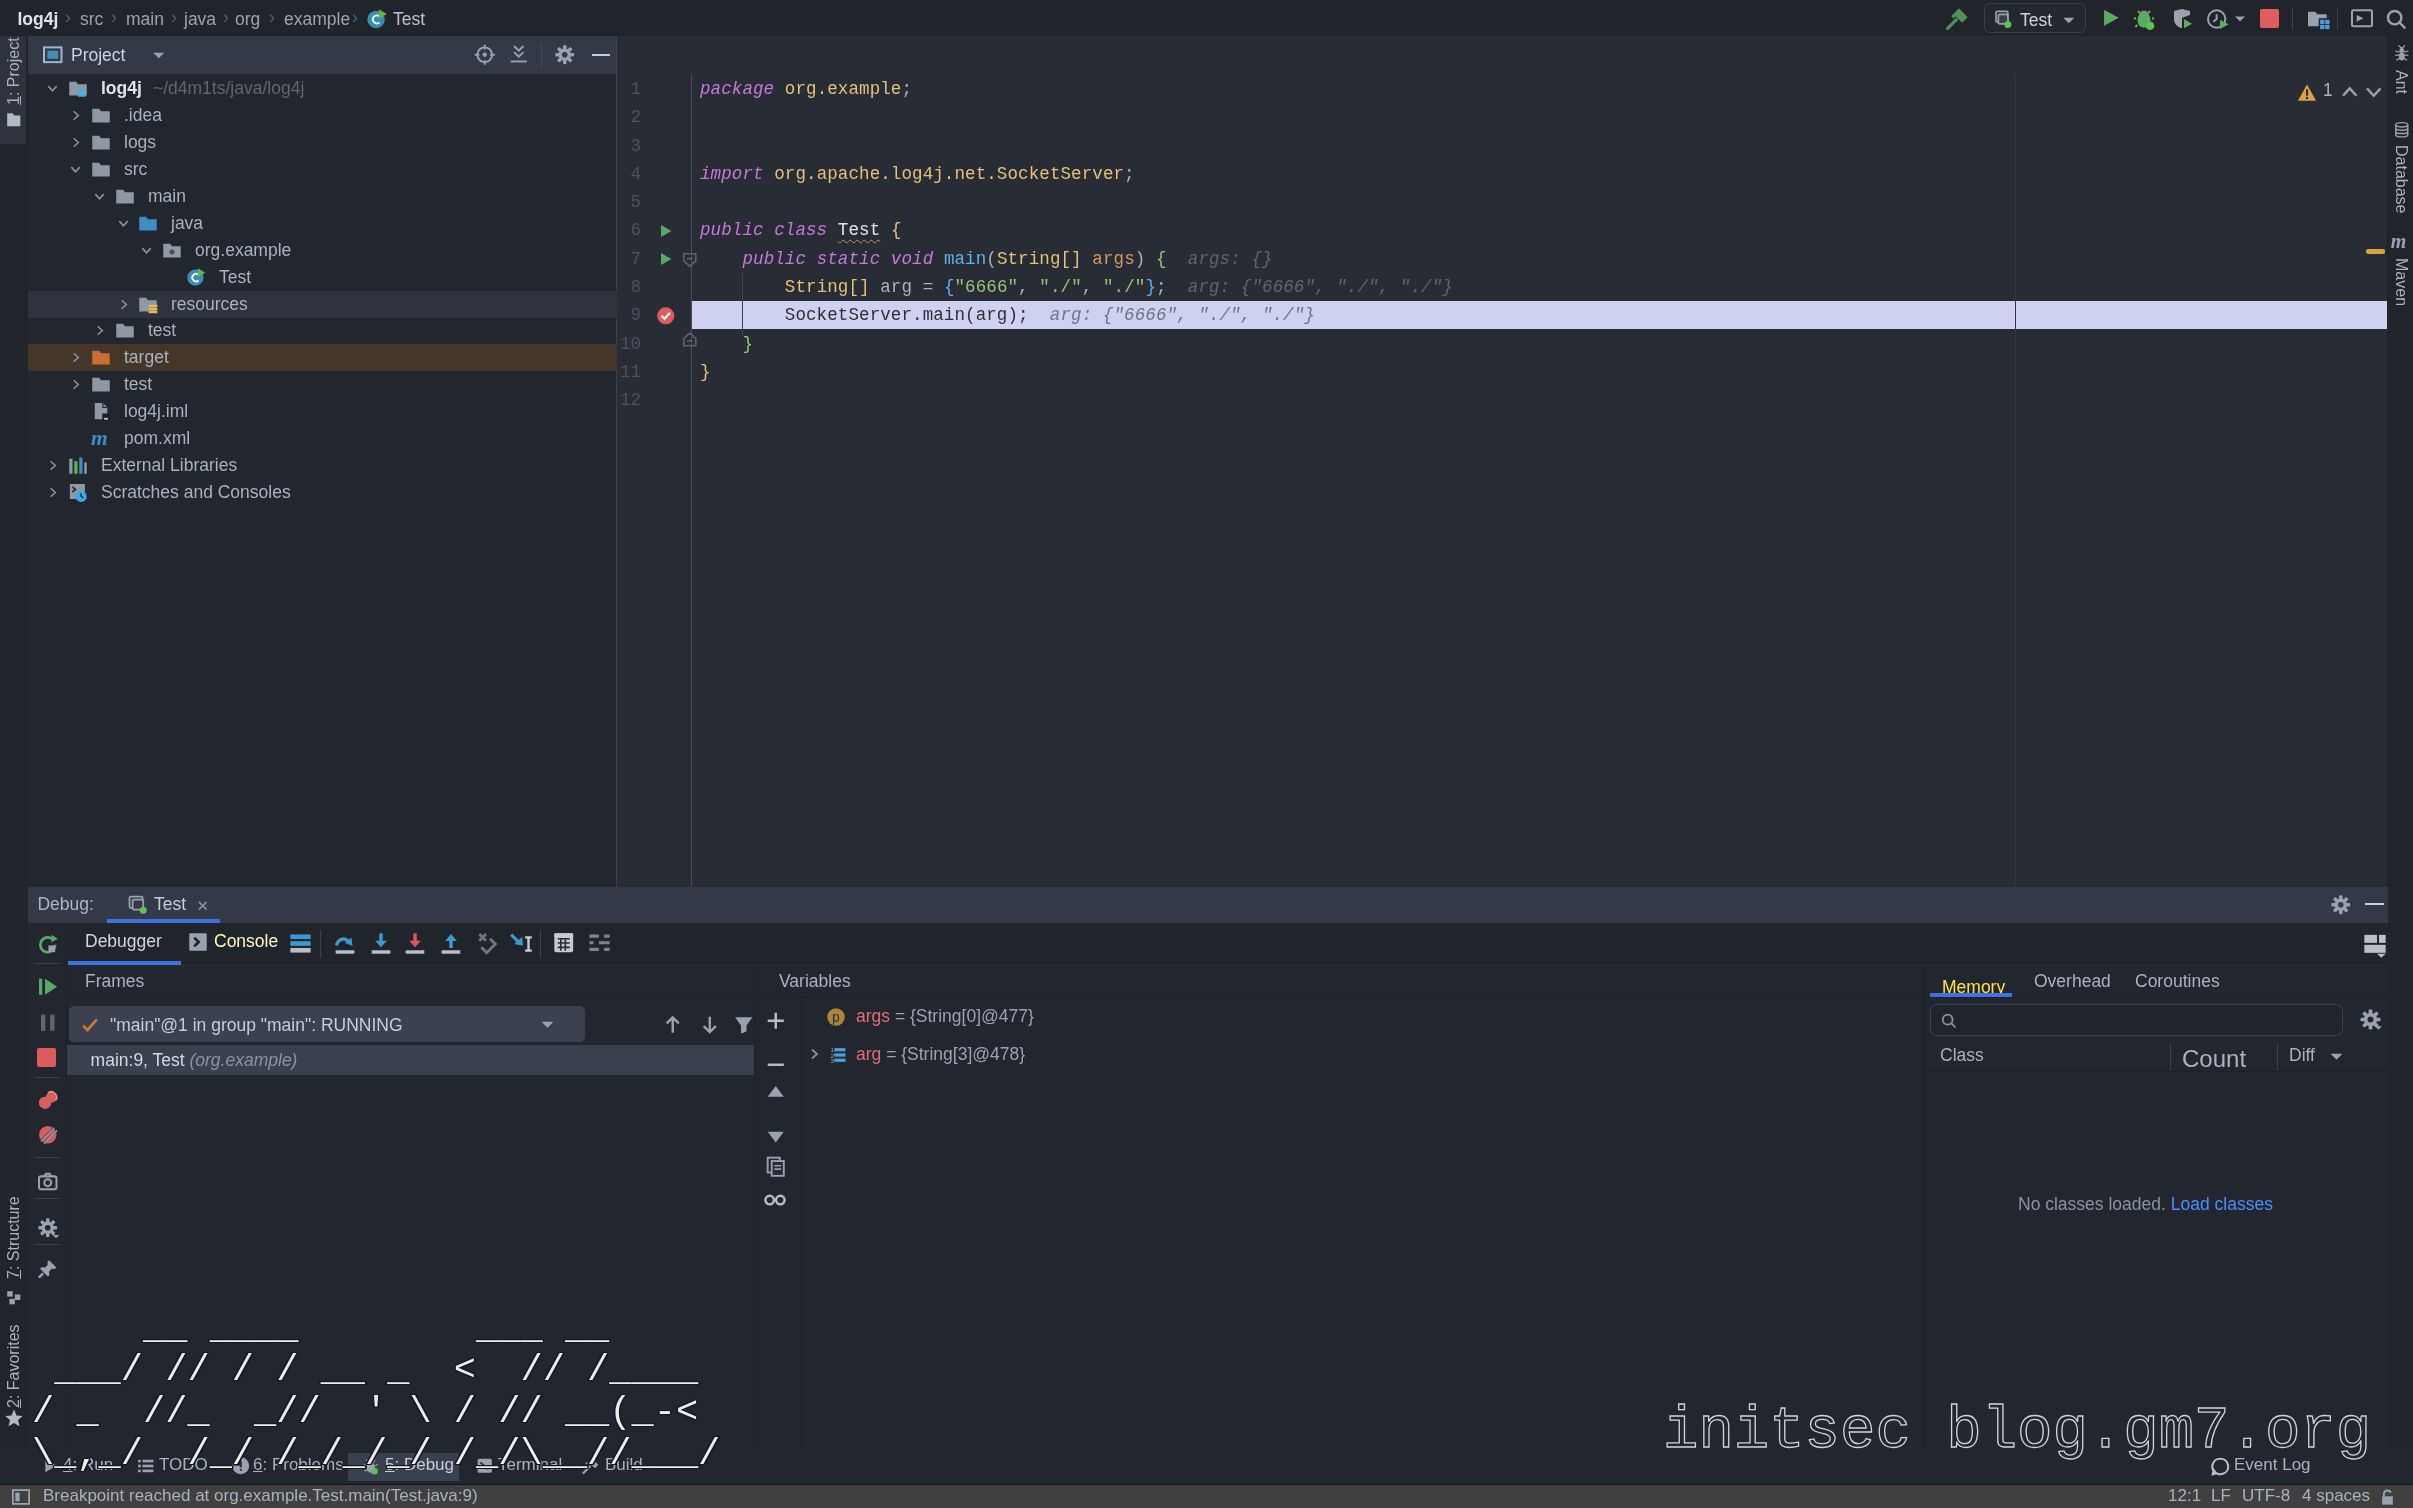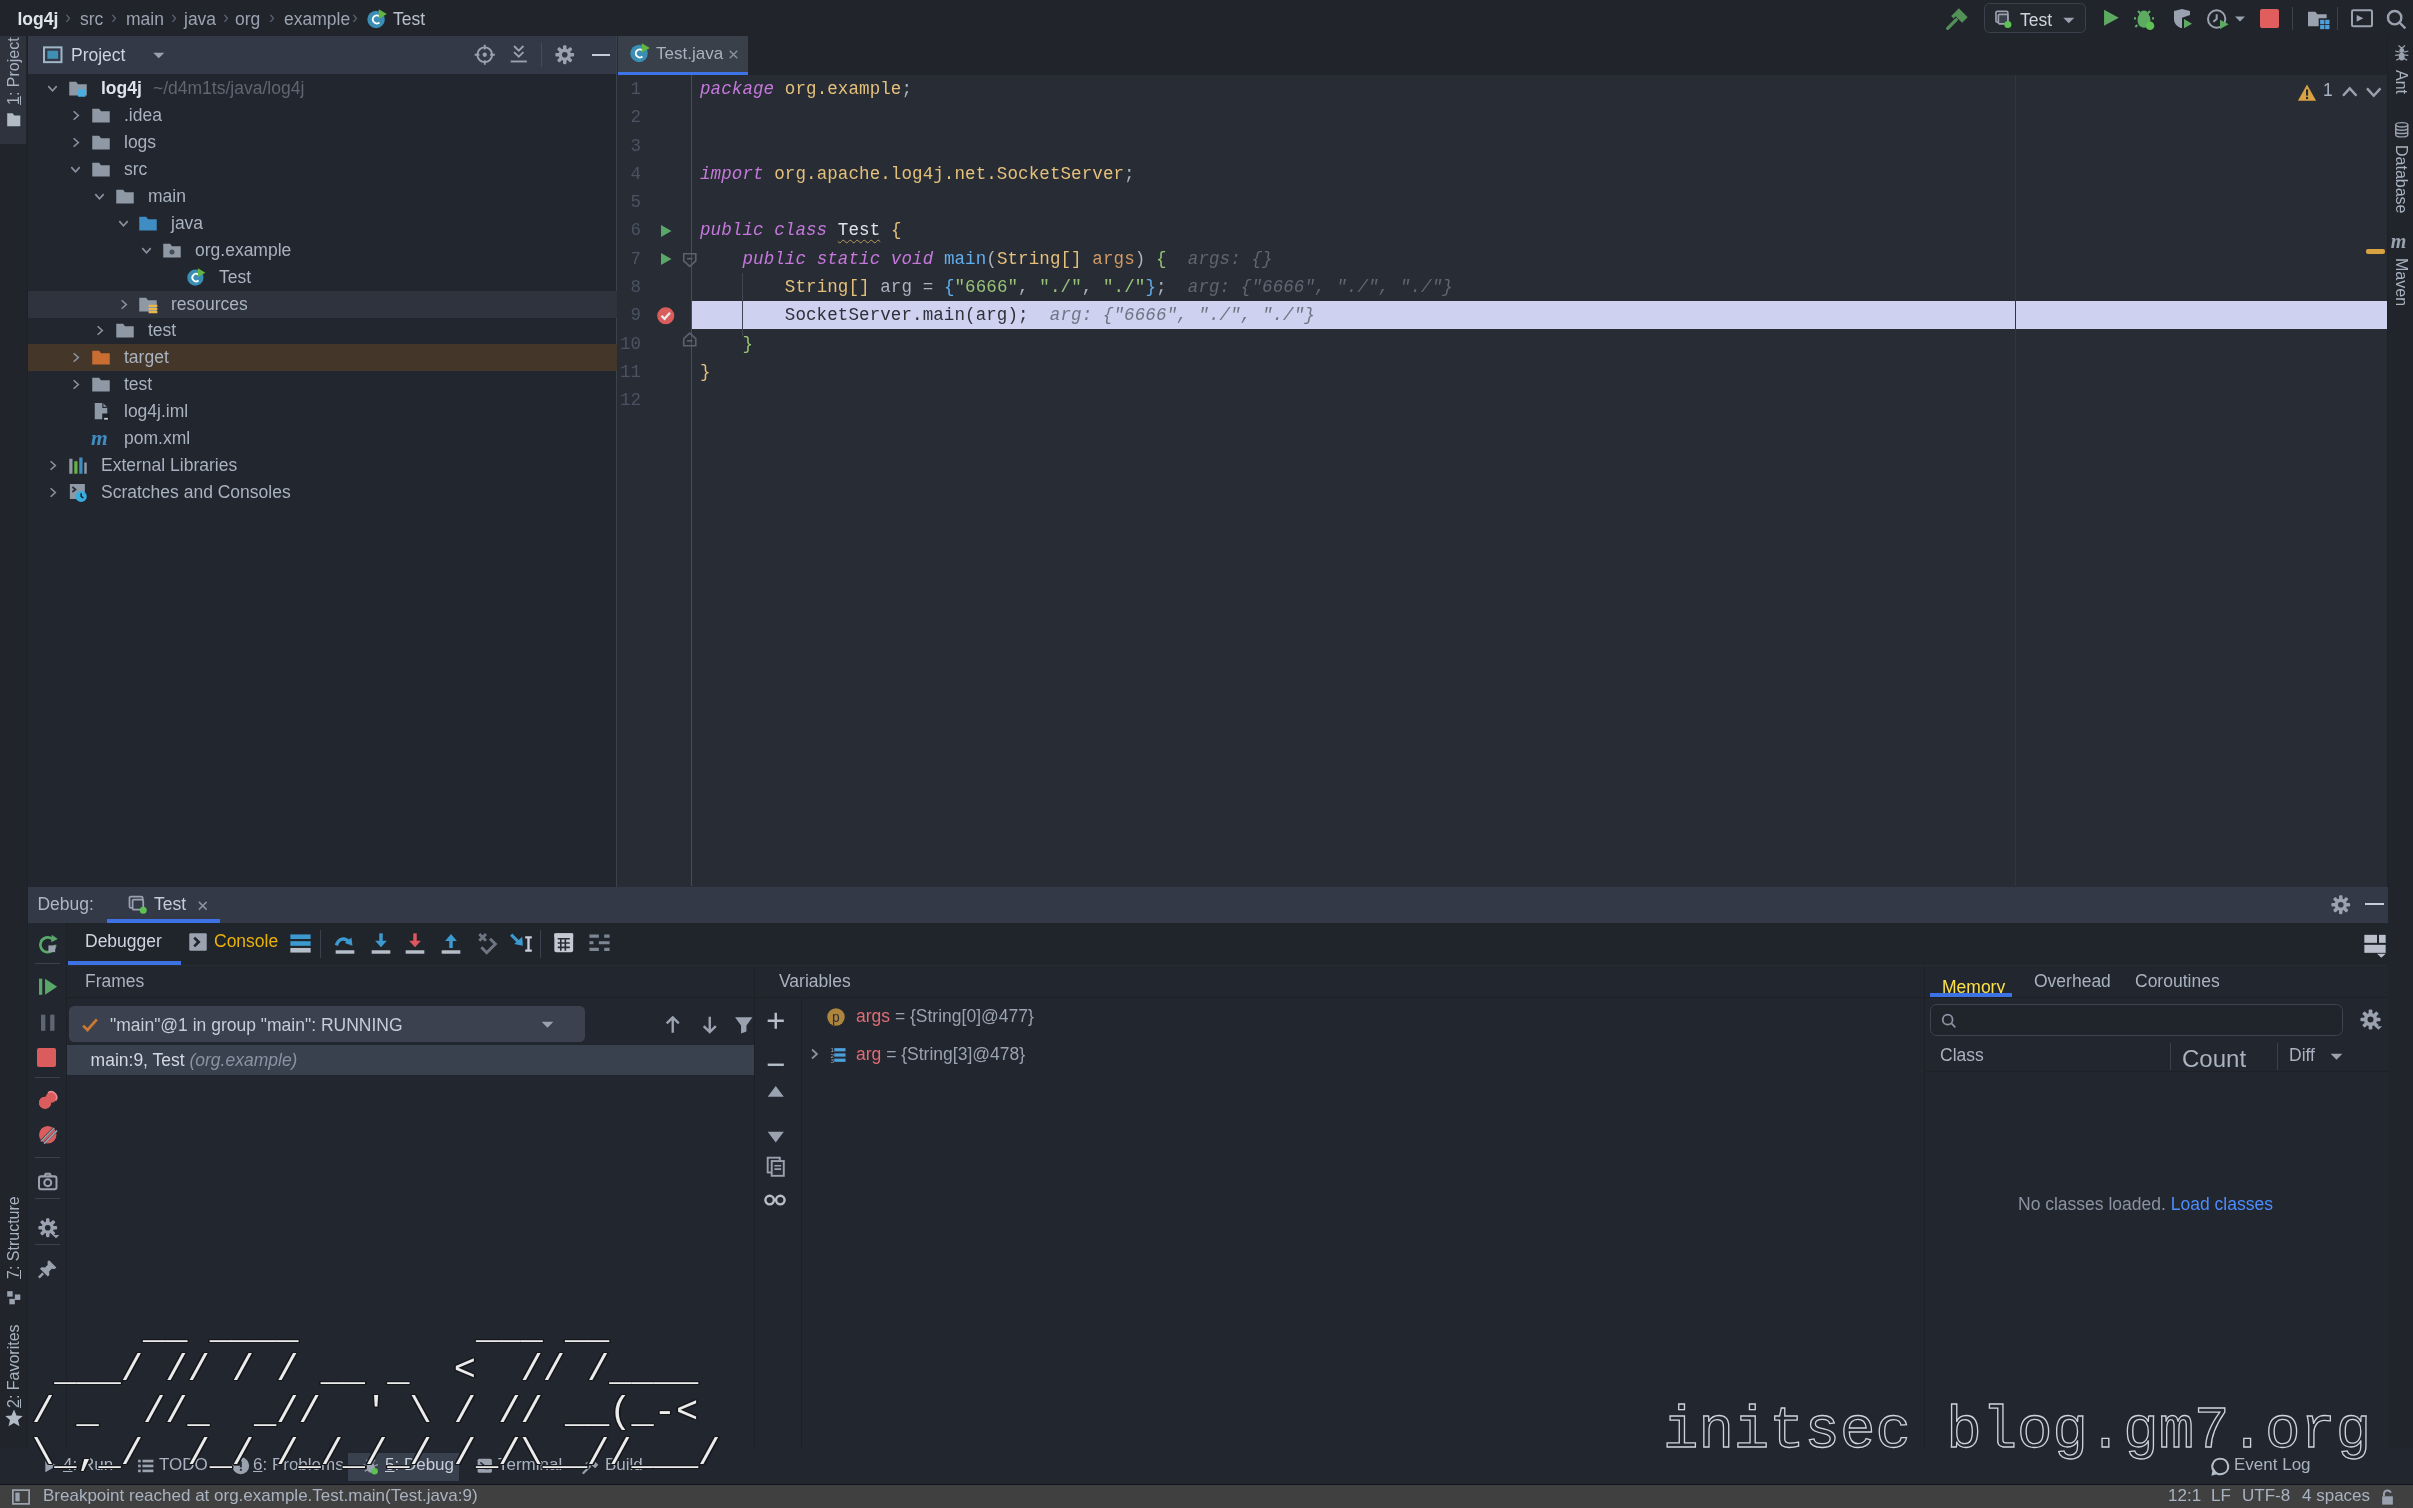--- a/index.html
+++ b/index.html
@@ -329,33 +329,20 @@
       <svg class="ticon" style="left:40px;" viewBox="0 0 16 16">
           <rect x="1" y="3" width="2.6" height="12" fill="#8f98a5"></rect>
           <rect x="5" y="5" width="2.6" height="10" fill="#62b543"></rect>
           <rect x="9" y="2" width="2.6" height="13" fill="#3f8dc2"></rect>
           <rect x="13" y="6" width="2" height="9" fill="#8f98a5"></rect>
         </svg>
       <div class="treelbl" style="left:73px;">External Libraries</div>
     </div>
   </div>
 
-  <div class="abs" id="tabstrip" style="left:618px;top:36px;width:1769px;height:39px;background:#21252b;">
-    <div class="abs" style="left:0;top:0;width:130px;height:36px;background:#3a4049;"></div>
-    <div class="abs" style="left:0;top:36px;width:130px;height:4px;background:#3e74e8;"></div>
-    <svg class="abs" style="left:10.8px;top:6px;" width="21.5" height="21.5" viewBox="0 0 16 16">
-        <circle cx="7.5" cy="8.5" r="6.5" fill="#3a8db3"></circle>
-        <path d="M10 6.2a3 3 0 1 0 0 4.6" stroke="#fff" stroke-width="1.4" fill="none"></path>
-        <path d="M9.5 1 L15.5 4.5 L9.5 8 Z" fill="#62b543"></path>
-      </svg>
-    <div class="abs" style="left:38px;top:8px;font-size:17px;color:#a9b1be;">Test.java</div>
-    <svg class="abs" style="left:108px;top:10.8px;" width="15" height="15" viewBox="0 0 16 16">
-        <path d="M4 4 L12 12 M12 4 L4 12" stroke="#8a93a2" stroke-width="1.5"></path>
-      </svg>
-  </div>
   <div class="abs" id="editor" style="left:618px;top:75px;width:1769px;height:811px;background:#282c34;overflow:hidden;">
 
     <div class="abs" style="left:73px;top:226px;width:1696px;height:28px;background:#ced1f0;"></div>
 
     <div class="abs" style="left:73px;top:0;width:1.3px;height:811px;background:#454e5c;"></div>
 
     <div class="abs" style="left:1397px;top:0;width:1.3px;height:811px;background:#32363f;"></div>
 
     <div class="abs" style="left:124px;top:198px;width:1.3px;height:63px;background:#40464f;"></div>
 
@@ -494,21 +481,21 @@
         <path d="M4.6 11.4 L1.4 14.6" stroke="#9aa2b0" stroke-width="1.8"></path>
       </svg>
   </div>
   <div class="abs" id="debugbar" style="left:67px;top:923px;width:2321px;height:42px;background:#20242b;">
     <div class="abs" style="left:18px;top:8px;font-size:17.5px;color:#d0d6e1;">Debugger</div>
     <div class="abs" style="left:0.7px;top:38px;width:113px;height:4px;background:#3d72e4;"></div>
     <svg class="abs" style="left:121px;top:9.4px;" width="20" height="20" viewBox="0 0 16 16">
         <rect x="1" y="1" width="14" height="14" rx="1" fill="#9aa2b0"></rect>
         <path d="M5 4.5 L8.5 8 L5 11.5" stroke="#20242b" stroke-width="2.2" fill="none"></path>
       </svg>
-    <div class="abs" style="left:147px;top:8px;font-size:17.5px;color:#eab308;">Console</div>
+    <div class="abs" style="left:147px;top:8px;font-size:17.5px;color:#fef9c3;">Console</div>
     <svg class="abs" style="left:222px;top:9.4px;" width="23" height="23" viewBox="0 0 17 17">
         <path d="M1 3.5 H16" stroke="#3d9ad1" stroke-width="3.4"></path>
         <path d="M1 8.5 H16" stroke="#3d9ad1" stroke-width="3.4"></path>
         <path d="M1 13.5 H16" stroke="#b6bec9" stroke-width="3.4"></path>
       </svg>
     <div class="abs" style="left:253px;top:6.7px;width:1.3px;height:28px;background:#3c424d;"></div>
     <svg class="abs" style="left:266px;top:8.8px;" width="24" height="24" viewBox="0 0 18 18">
         <path d="M2 15 H16" stroke="#b6bec9" stroke-width="2.6"></path>
         <path d="M2.5 10 C4.5 4.5 9 4 12 7.5" fill="none" stroke="#3d9ad1" stroke-width="2.6"></path>
         <path d="M13.8 4.2 L14.6 10.4 L8.9 8.2 Z" fill="#3d9ad1"></path>

